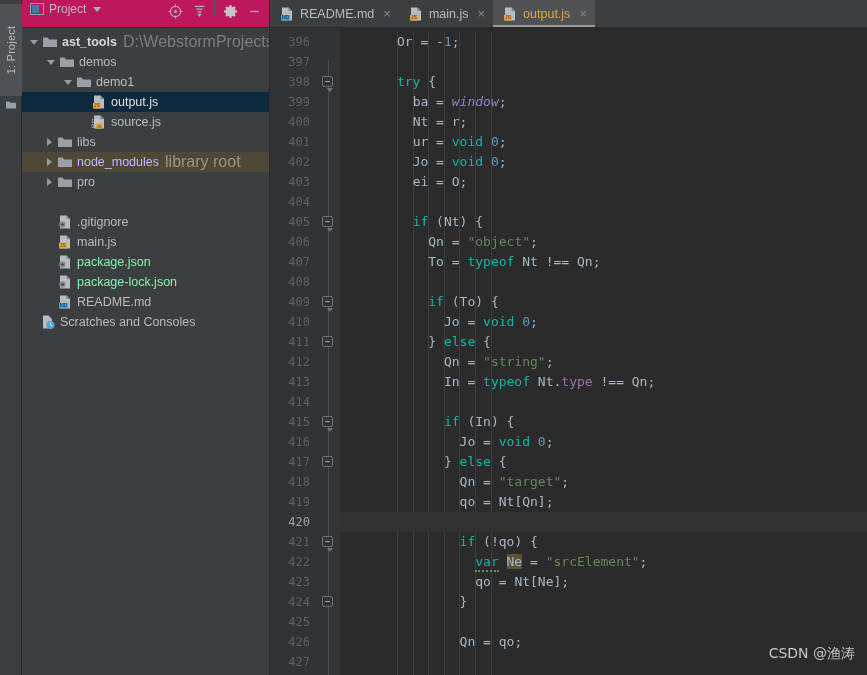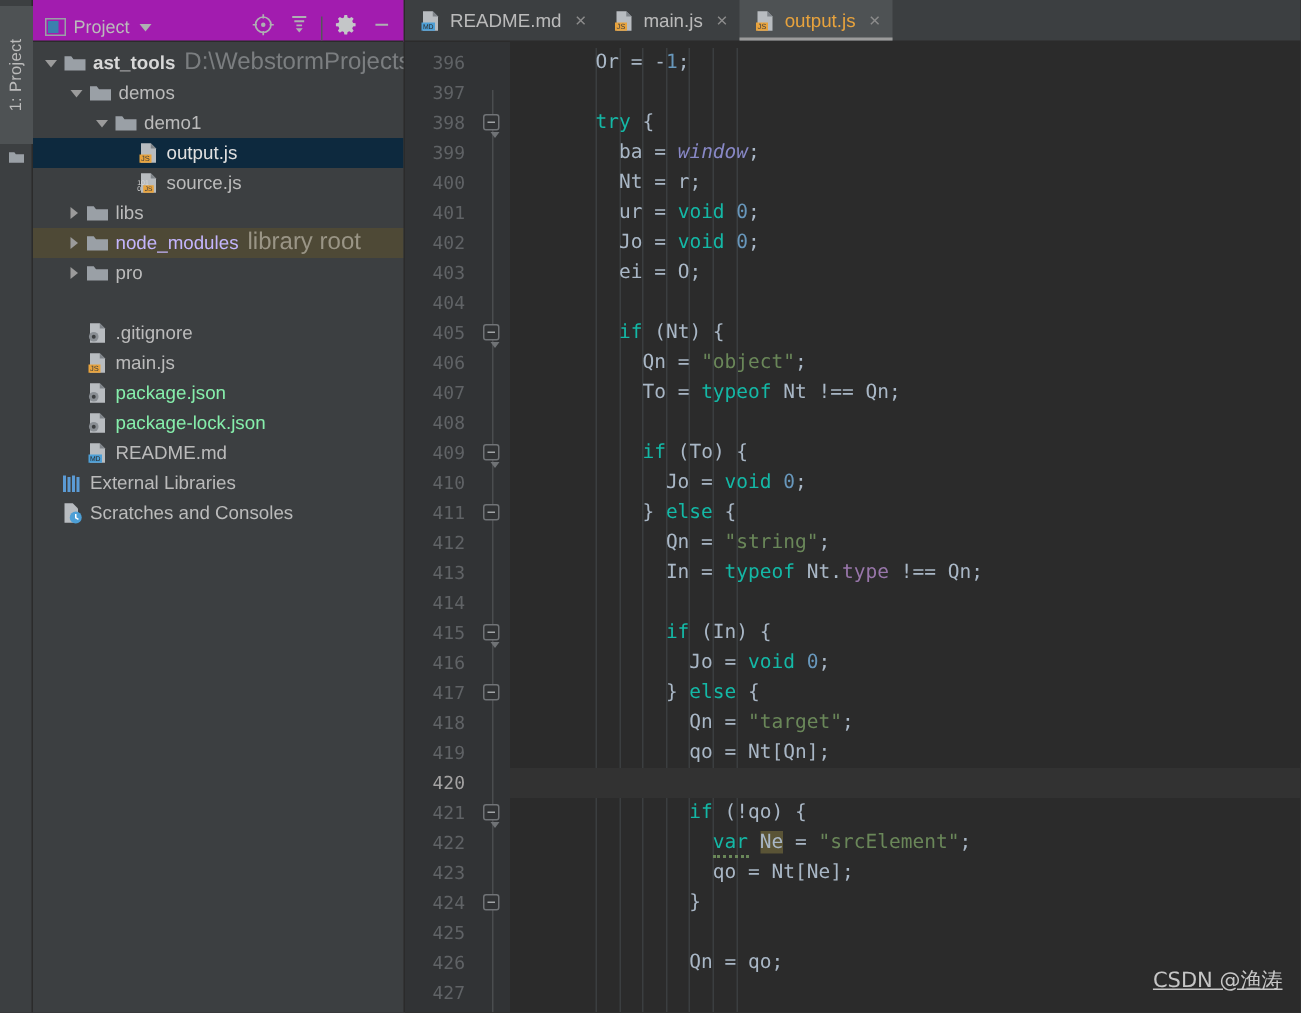--- a/index.html
+++ b/index.html
@@ -38,23 +38,23 @@
   }
 
   
   .project-panel {
     width: 248px; flex: 0 0 248px;
     background: #3c3f41;
     display: flex; flex-direction: column;
     border-right: 1px solid #2b2b2b;
   }
   .proj-toolbar {
-    height: 28px; display: flex; align-items: flex-end;
+    height: 28px; display: flex; align-items: flex-start;
     padding: 0 4px; gap: 2px;
-    background: #a21caf;
+    background: #be185d;
     border-bottom: 1px solid #2b2b2b;
   }
   .proj-title {
     display: flex; align-items: center; gap: 5px;
     padding: 2px 4px; cursor: default;
   }
   .proj-title .label { font-size: 12px; color: #bbbbbb; }
   .caret-down {
     width: 0; height: 0;
     border-left: 4px solid transparent;
@@ -203,21 +203,20 @@
   .prop { color: #9876aa; }
   .glob { color: #8888c6; font-style: italic; }
   .op   { color: #a9b7c6; }
   .hl   { background: #5a5436; }
   .warn { border-bottom: 2px dotted #6a8759; padding-bottom: 1px; }
 
   .watermark {
     position: absolute; right: 12px; bottom: 12px;
     font-size: 14px; color: #c6c6c6; z-index: 30;
     font-family: "DejaVu Sans", sans-serif;
-    text-decoration: underline;
   }
 </style>
 </head>
 <body>
 
 <div id="app">
 
   <div class="toolstrip">
     <div class="vtab">
       <span>1: Project</span>
@@ -374,30 +373,20 @@
         </div>
         <div class="row" style="padding-left: 25px;">
           <span class="arrow hidden"></span>
           <span class="ico"><svg viewBox="0 0 16 16" width="16" height="16">
               <path d="M3 1.5h6.5L13 5v9.5H3z" fill="#b8bcc0"></path>
               <path d="M9.5 1.5L13 5H9.5z" fill="#7f8489"></path>
               <rect x="2" y="9" width="9" height="5.5" fill="#4d9fd6"></rect>
               <text x="6.5" y="13.4" font-size="4.6" text-anchor="middle" fill="#2b2b2b" font-family="Liberation Sans">MD</text>
             </svg></span>
           <span class="name">README.md</span>
-        </div>
-        <div class="row" style="padding-left: 8px;">
-          <span class="arrow hidden"></span>
-          <span class="ico"><svg viewBox="0 0 16 16" width="16" height="16">
-              <rect x="2" y="3" width="2" height="11" fill="#5b9bd5"></rect>
-              <rect x="5" y="4" width="2" height="10" fill="#5b9bd5"></rect>
-              <rect x="8" y="3" width="2" height="11" fill="#5b9bd5"></rect>
-              <rect x="11" y="4" width="2" height="10" fill="#5b9bd5"></rect>
-            </svg></span>
-          <span class="name">External Libraries</span>
         </div>
         <div class="row" style="padding-left: 8px;">
           <span class="arrow hidden"></span>
           <span class="ico"><svg viewBox="0 0 16 16" width="16" height="16">
               <path d="M3 1.5h5.5L12 5v9.5H3z" fill="#b8bcc0"></path>
               <circle cx="10.5" cy="11" r="4" fill="#4d9fd6"></circle>
               <path d="M10.5 8.6v2.6l1.8 1" stroke="#fff" stroke-width="1" fill="none"></path>
             </svg></span>
           <span class="name">Scratches and Consoles</span>
         </div>

